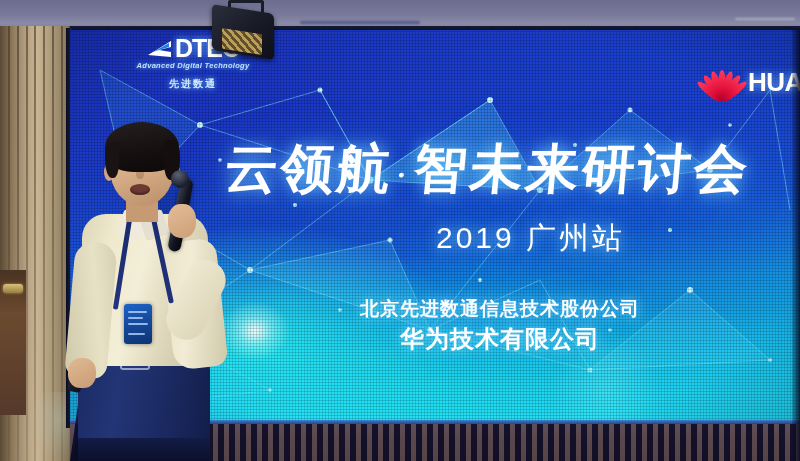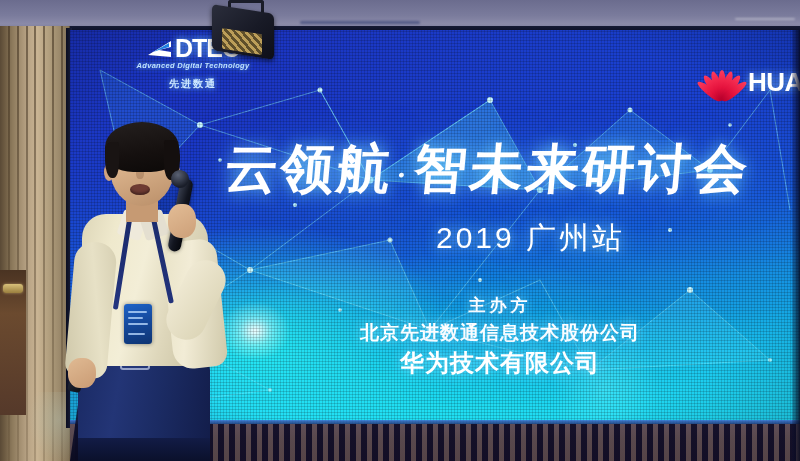--- a/index.html
+++ b/index.html
@@ -461,21 +461,20 @@
     <span class="hw-text">HUA</span>
   </div>
 
   <div class="title">
     <span>云领航</span><span class="dot">·</span><span>智未来研讨会</span>
   </div>
 
   <div class="subtitle">2019 广州站</div>
 
   <div class="org">
-    <div class="org-line1">主办方</div>
     <div class="org-line2">北京先进数通信息技术股份公司</div>
     <div class="org-line3">华为技术有限公司</div>
   </div>
 
   <div class="shadow-on-screen"></div>
 
   <div class="stage-light">
     <div class="sl-yoke"></div>
     <div class="sl-body"></div>
     <div class="sl-lens"></div>

